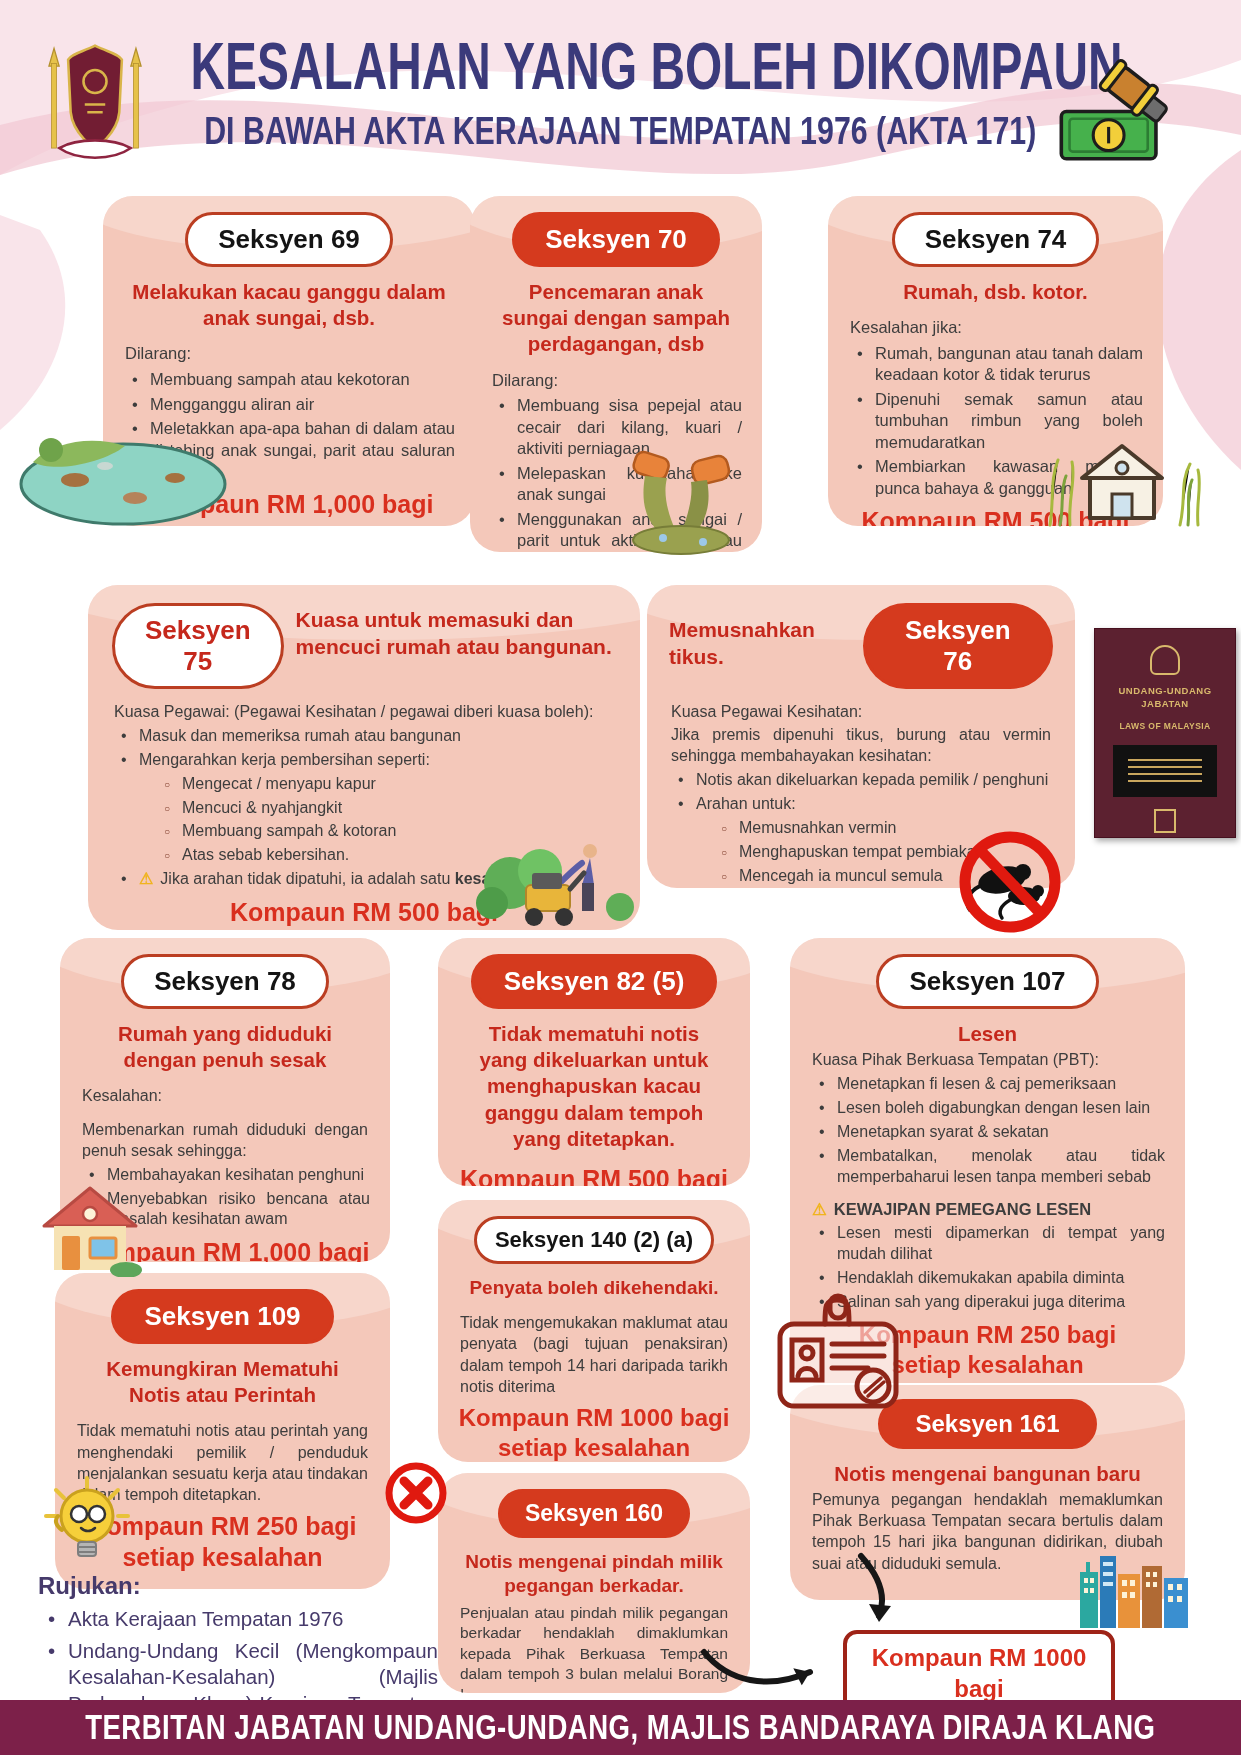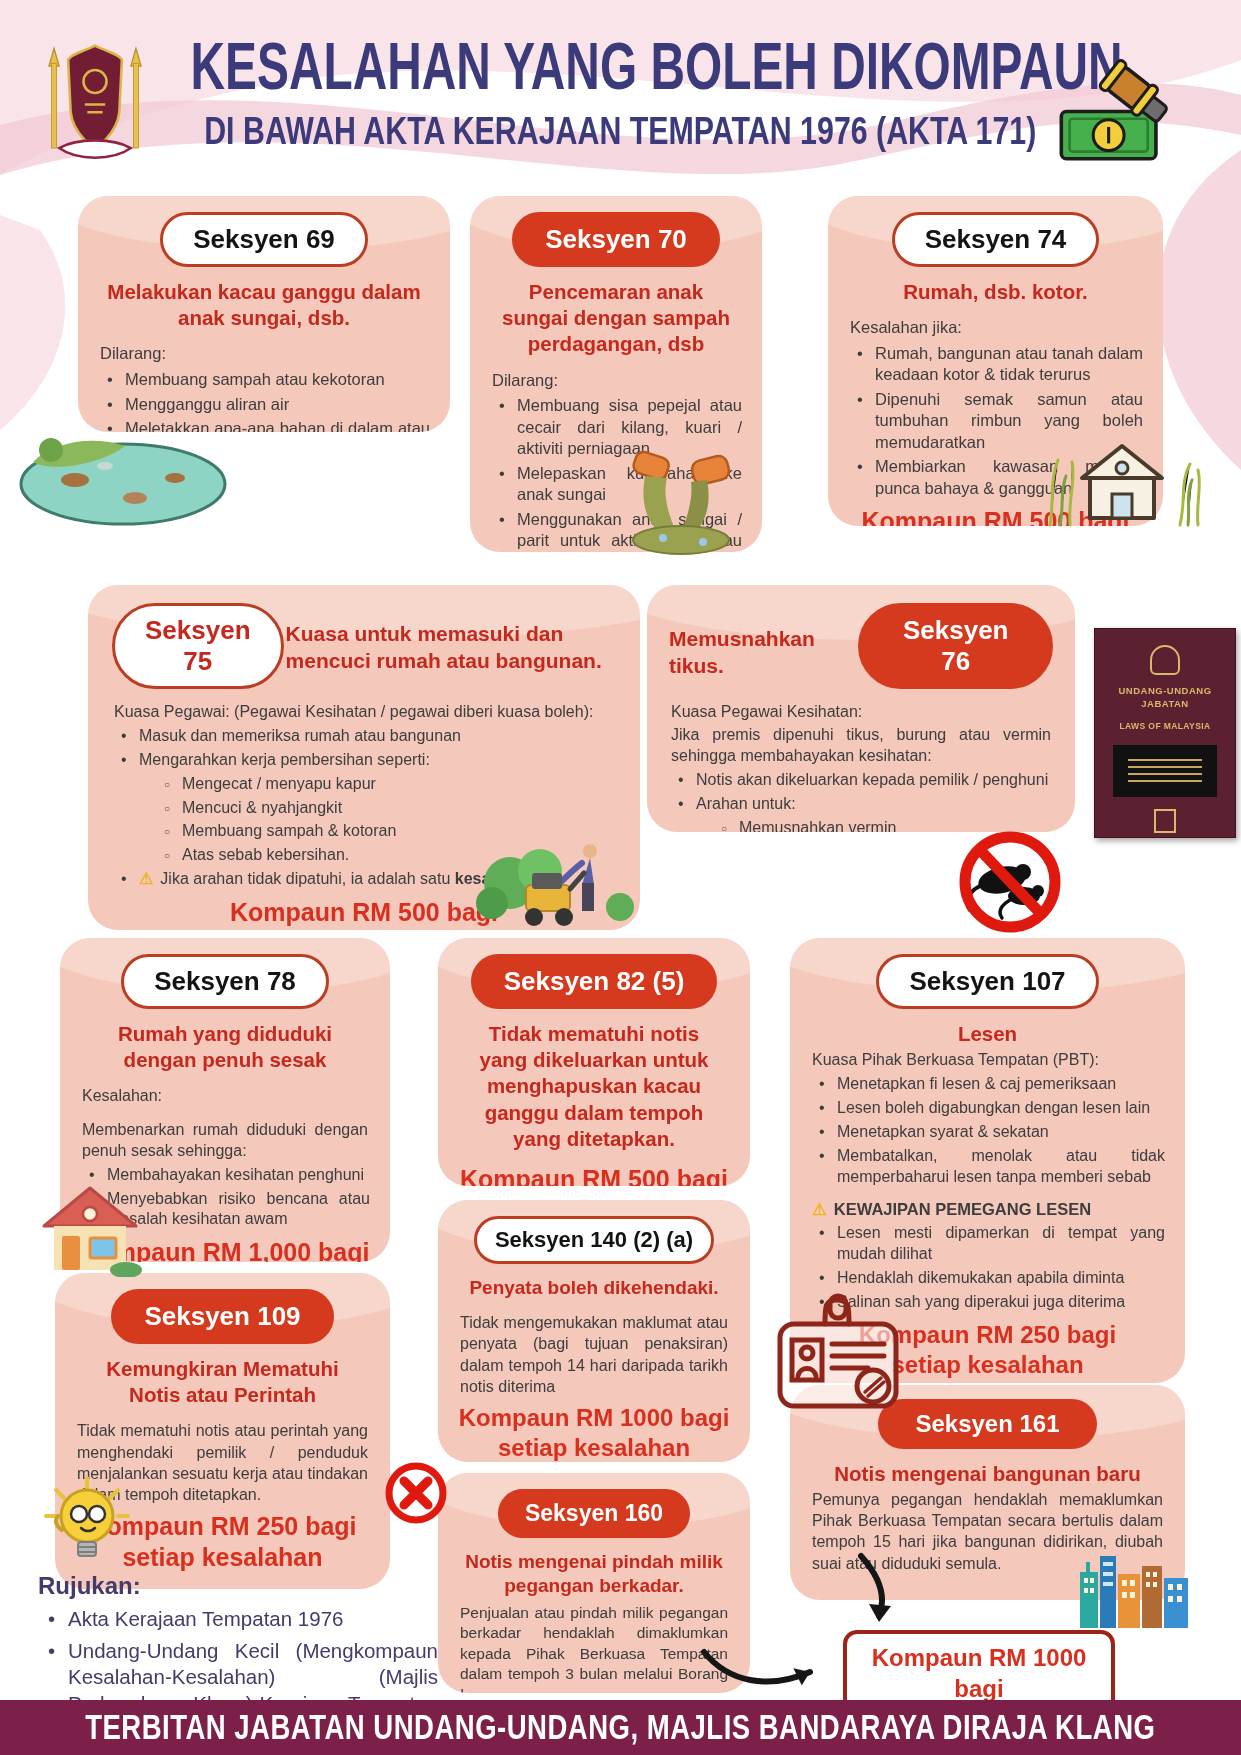--- a/index.html
+++ b/index.html
@@ -29,21 +29,21 @@
   .ctitle{color:#c5281c;font-weight:bold;font-size:20.5px;text-align:center;margin:2px 6px 8px;line-height:1.28;}
   .p{font-size:16.5px;margin:4px 2px 2px;line-height:1.32;}
   .pj{text-align:justify;}
   ul.b{list-style:none;padding:0;margin:2px 0 0 0;font-size:16.5px;}
   ul.b li{position:relative;padding-left:27px;margin-bottom:3px;text-align:justify;line-height:1.3;}
   ul.b li::before{content:"•";position:absolute;left:9px;top:0;color:#3d3d3d;}
   ul.sub{list-style:none;padding:0;margin:3px 0 0 16px;}
   ul.sub li::before{content:"○";font-size:10px;top:4px;color:#7e3b2a;}
   li.warn .wi, .dutyrow .wi{color:#f0b41e;font-weight:bold;margin-right:7px;}
   .fine{margin-top:auto;text-align:center;color:#d92f1e;font-weight:bold;font-size:25px;line-height:1.26;padding:4px 0 2px;}
-  .hdr-row{display:flex;align-items:center;gap:2px;margin-bottom:8px;}
+  .hdr-row{display:flex;align-items:flex-start;gap:12px;margin-bottom:8px;}
   .hdr-row .ctitle{text-align:left;margin:4px 0 0;}
   .dutyrow{font-size:16.5px;font-weight:bold;color:#3d3d3d;margin:10px 2px 2px;}
   
   .finebox{position:absolute;left:843px;top:1630px;width:272px;box-sizing:border-box;z-index:2;
         background:#fff;border:4px solid #9e2317;border-radius:14px;padding:8px 10px;
         text-align:center;color:#d92f1e;font-weight:bold;font-size:24px;line-height:1.3;}
   .refs{position:absolute;left:38px;top:1572px;width:400px;z-index:2;color:#463a6b;}
   .refs .rh{font-size:24px;font-weight:bold;margin-bottom:6px;}
   .refs ul{list-style:none;margin:0;padding:0;font-size:20.5px;line-height:1.3;}
   .refs li{position:relative;padding-left:30px;margin-bottom:5px;text-align:justify;}
@@ -101,21 +101,21 @@
       <path d="M52,67 v16" stroke="#1d1d1d" stroke-width="3"></path>
       <g transform="rotate(38 78 34)">
         <rect x="86" y="26" width="26" height="18" rx="4" fill="#6d6d6d" stroke="#1d1d1d" stroke-width="3"></rect>
         <rect x="52" y="20" width="36" height="28" rx="6" fill="#c9812f" stroke="#1d1d1d" stroke-width="3.5"></rect>
         <rect x="46" y="17" width="9" height="34" rx="4" fill="#f2cf3a" stroke="#1d1d1d" stroke-width="3"></rect>
         <rect x="85" y="17" width="9" height="34" rx="4" fill="#f2cf3a" stroke="#1d1d1d" stroke-width="3"></rect>
       </g>
     </svg>
   </div>
 
-  <section class="card" style="left:78px;top:196px;width:372px;height:236px;">
+  <section class="card" style="left:103px;top:196px;width:372px;height:330px;">
     <div class="bw">Seksyen 69</div>
     <div class="ctitle">Melakukan kacau ganggu dalam anak sungai, dsb.</div>
     <div class="p">Dilarang:</div>
     <ul class="b">
       <li>Membuang sampah atau kekotoran</li>
       <li>Mengganggu aliran air</li>
       <li>Meletakkan apa-apa bahan di dalam atau di tebing anak sungai, parit atau saluran awam</li>
     </ul>
     <div class="fine">
       <div>Kompaun RM 1,000 bagi</div>
@@ -169,21 +169,21 @@
       <li class="warn">
         <span class="wi">⚠</span><span>Jika arahan tidak dipatuhi, ia adalah satu</span>&nbsp;<b>kesalahan.</b>
       </li>
     </ul>
     <div class="fine">
       <div>Kompaun RM 500 bagi</div>
         <div>setiap kesalahan</div>
     </div>
   </section>
 
-  <section class="card" style="left:647px;top:585px;width:428px;height:247px;padding:18px 22px;">
+  <section class="card" style="left:647px;top:585px;width:428px;height:303px;padding:18px 22px;">
     <div class="hdr-row" style="justify-content:space-between;">
       <div class="ctitle" style="font-size:21px;margin-top:14px;">Memusnahkan tikus.</div>
       <div class="br" style="margin:0;min-width:0;">Seksyen 76</div>
     </div>
     <div class="p" style="font-size:16px;">Kuasa Pegawai Kesihatan:</div>
     <div class="p pj" style="font-size:16px;margin-top:0;">Jika premis dipenuhi tikus, burung atau vermin sehingga membahayakan kesihatan:</div>
     <ul class="b" style="font-size:16px;">
       <li>Notis akan dikeluarkan kepada pemilik / penghuni</li>
       <li>
         <span>Arahan untuk:</span>

